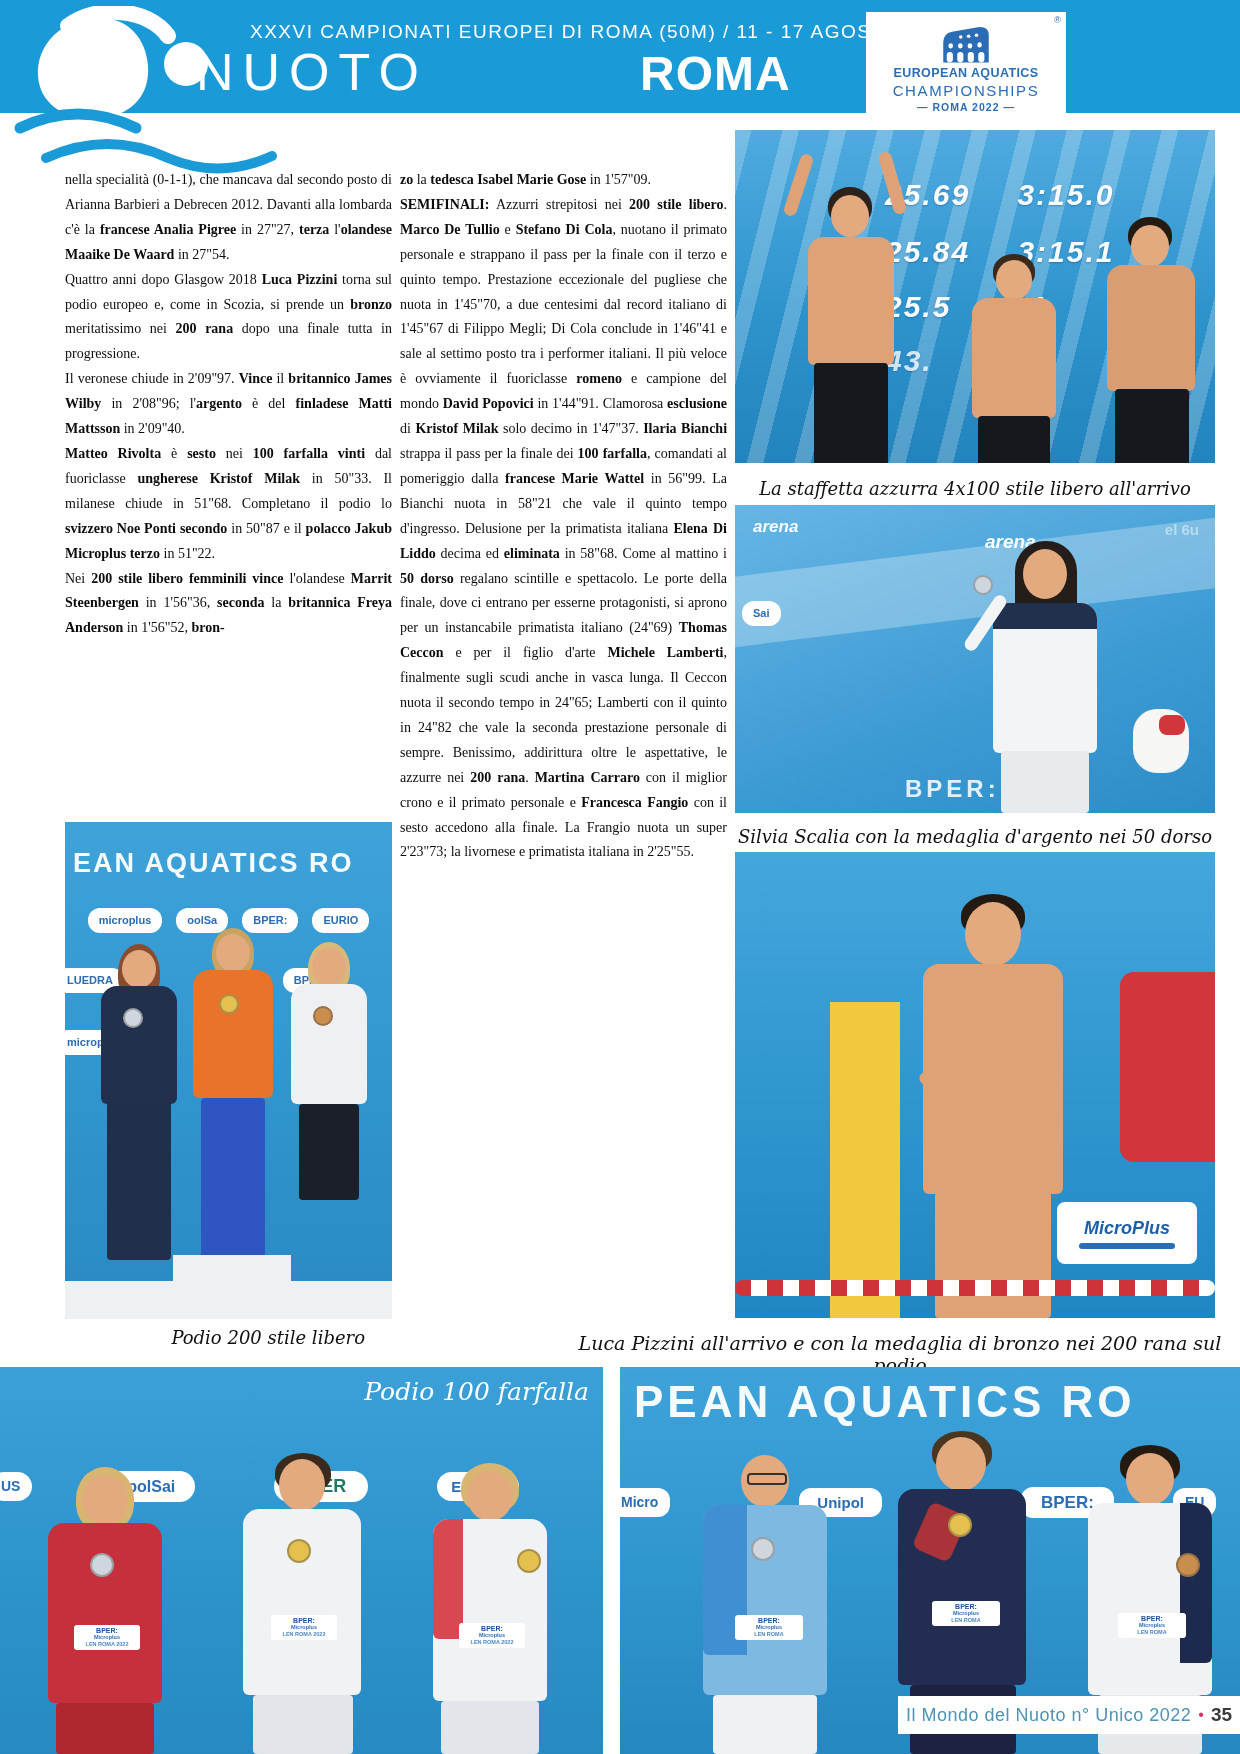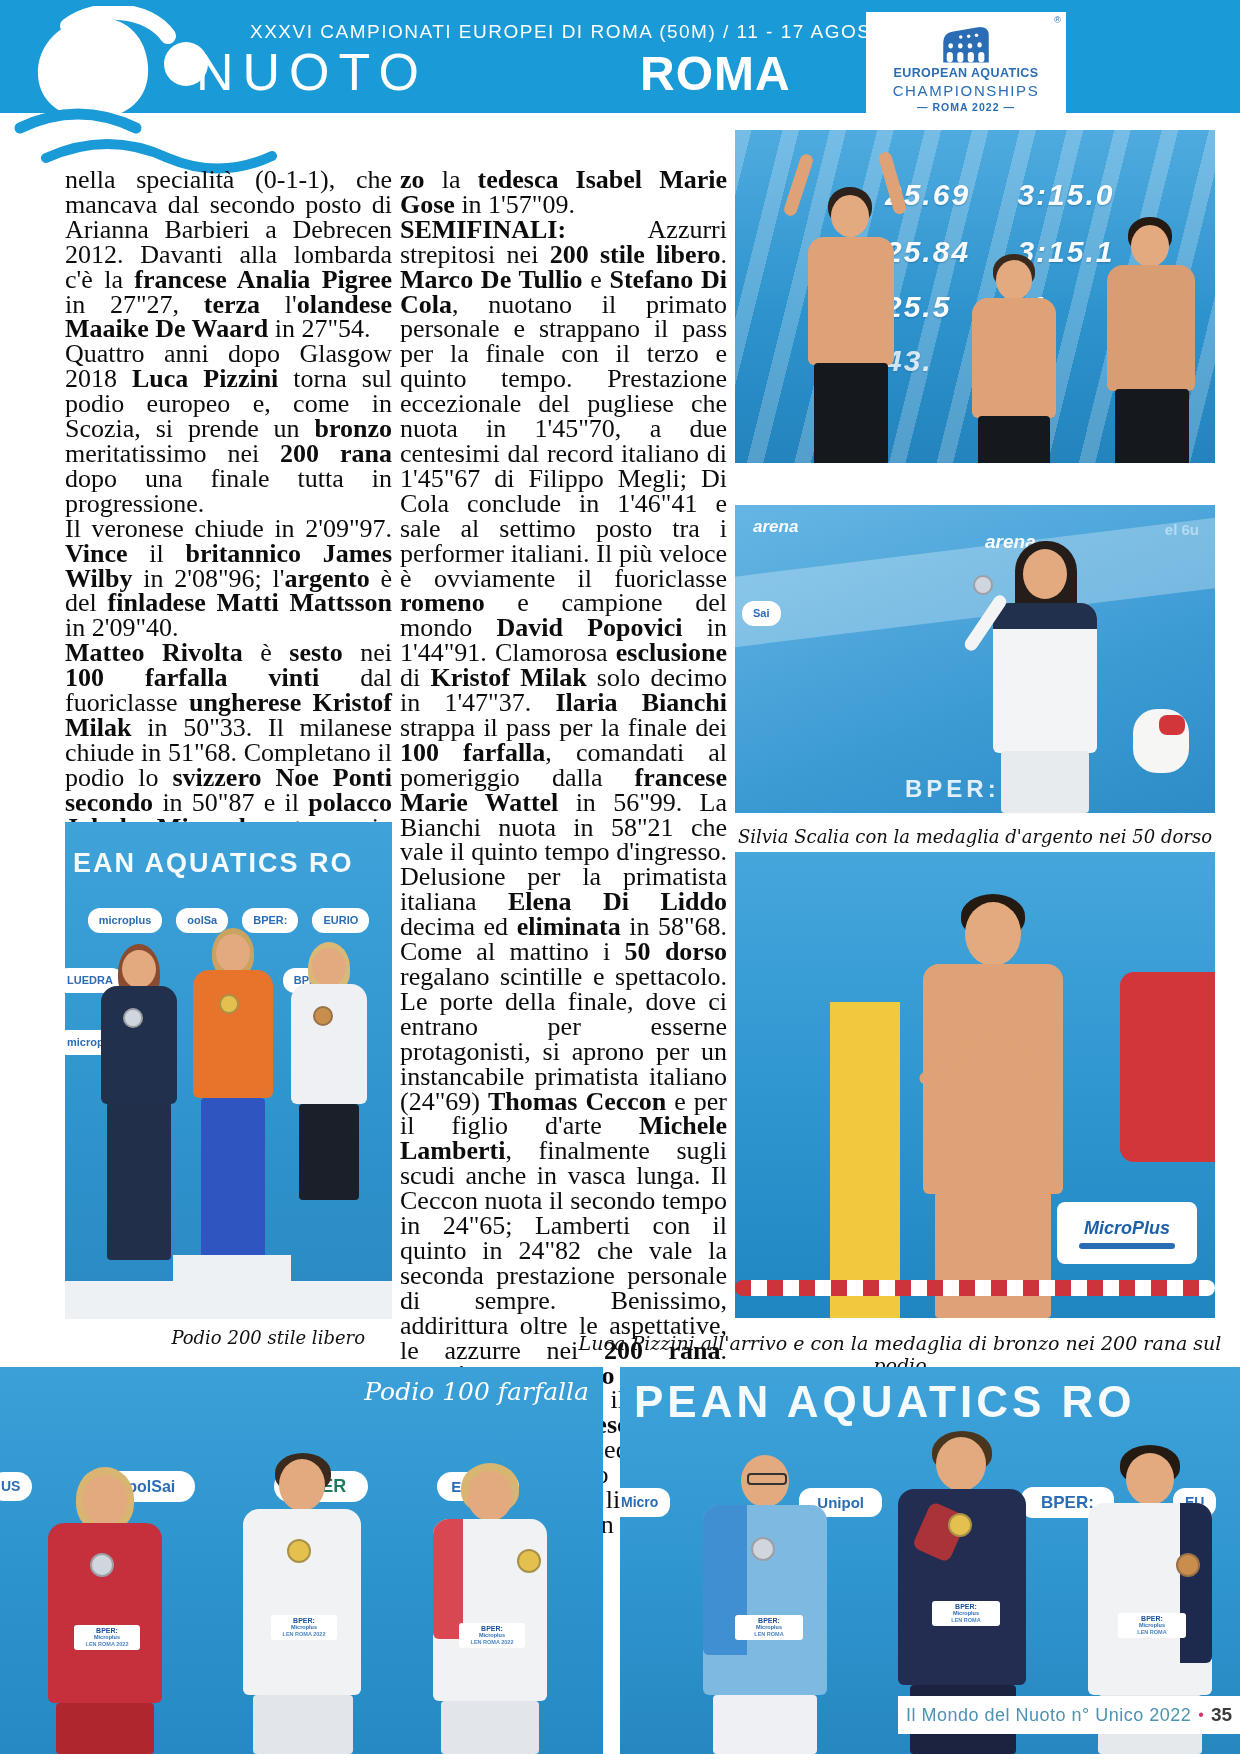--- a/index.html
+++ b/index.html
@@ -14,21 +14,21 @@
          font-size:52px;font-weight:400;letter-spacing:9px;}
   .city{position:absolute;left:640px;top:46px;width:205px;text-align:left;color:#fff;
         font-family:"Liberation Sans",sans-serif;font-size:48px;font-weight:700;letter-spacing:1px;}
   .logobox{position:absolute;left:866px;top:12px;width:200px;height:113px;background:#fff;
            display:flex;flex-direction:column;align-items:center;justify-content:center;gap:2px;}
   .logobox .l1{color:#2a6db5;font:700 12.5px "Liberation Sans",sans-serif;letter-spacing:.4px;}
   .logobox .l2{color:#2a6db5;font:400 15px "Liberation Sans",sans-serif;letter-spacing:1.6px;}
   .logobox .l3{color:#2a6db5;font:700 10.5px "Liberation Sans",sans-serif;letter-spacing:1px;}
   .logoreg{position:absolute;right:5px;top:3px;color:#2a6db5;font:9px "Liberation Sans",sans-serif;}
   
-  .col{position:absolute;width:327px;font-size:26px;line-height:24.9px;text-align:justify;color:#0c0c0c;}
+  .col{position:absolute;width:327px;font-size:14px;line-height:24.9px;text-align:justify;color:#0c0c0c;}
   .col p{margin:0;}
   .col b{font-weight:700;}
   
   .cap{position:absolute;font-family:"DejaVu Serif",serif;font-style:italic;font-size:18px;color:#101010;}
   
   .ph{position:absolute;overflow:hidden;background:linear-gradient(180deg,#55add e,#2b8cc4);}
   .bgblue{background:linear-gradient(180deg,#4fabdf 0%,#2e93cd 55%,#2383bd 100%);}
   .stripes{position:absolute;inset:0;background:repeating-linear-gradient(104deg,rgba(255,255,255,.22) 0 16px,rgba(255,255,255,0) 16px 46px);}
   .bigtxt{position:absolute;color:rgba(255,255,255,.95);font-family:"Liberation Sans",sans-serif;
           font-weight:700;white-space:nowrap;}
@@ -97,20 +97,21 @@
     <span class="l1">EUROPEAN AQUATICS</span>
     <span class="l2">CHAMPIONSHIPS</span>
     <span class="l3">— ROMA 2022 —</span>
   </div>
 
   <div class="col" style="left:65px;top:168px;">
       <p>nella specialità (0-1-1), che mancava dal secondo posto di Arianna Barbieri a Debrecen 2012. Davanti alla lombarda c'è la <b>francese Analia Pigree</b> in 27"27, <b>terza</b> l'<b>olandese Maaike De Waard</b> in 27"54.</p>
       <p>Quattro anni dopo Glasgow 2018 <b>Luca Pizzini</b> torna sul podio europeo e, come in Scozia, si prende un <b>bronzo</b> meritatissimo nei <b>200 rana</b> dopo una finale tutta in progressione.</p>
       <p>Il veronese chiude in 2'09"97. <b>Vince</b> il <b>britannico James Wilby</b> in 2'08"96; l'<b>argento</b> è del <b>finladese Matti Mattsson</b> in 2'09"40.</p>
       <p><b>Matteo Rivolta</b> è <b>sesto</b> nei <b>100 farfalla vinti</b> dal fuoriclasse <b>ungherese Kristof Milak</b> in 50"33. Il milanese chiude in 51"68. Completano il podio lo <b>svizzero Noe Ponti secondo</b> in 50"87 e il <b>polacco Jakub Microplus terzo</b> in 51"22.</p>
+      <p>Nei <b>200 stile libero femminili vince</b> l'olandese <b>Marrit Steenbergen</b> in 1'56"36, <b>seconda</b> la <b>britannica Freya Anderson</b> in 1'56"52, <b>bron-</b></p>
     </div>
   <div class="col" style="left:400px;top:168px;">
       <p><b>zo</b> la <b>tedesca Isabel Marie Gose</b> in 1'57"09.</p>
       <p><b>SEMIFINALI:</b> Azzurri strepitosi nei <b>200 stile libero</b>. <b>Marco De Tullio</b> e <b>Stefano Di Cola</b>, nuotano il primato personale e strappano il pass per la finale con il terzo e quinto tempo. Prestazione eccezionale del pugliese che nuota in 1'45"70, a due centesimi dal record italiano di 1'45"67 di Filippo Megli; Di Cola conclude in 1'46"41 e sale al settimo posto tra i performer italiani. Il più veloce è ovviamente il fuoriclasse <b>romeno</b> e campione del mondo <b>David Popovici</b> in 1'44"91. Clamorosa <b>esclusione</b> di <b>Kristof Milak</b> solo decimo in 1'47"37. <b>Ilaria Bianchi</b> strappa il pass per la finale dei <b>100 farfalla</b>, comandati al pomeriggio dalla <b>francese Marie Wattel</b> in 56"99. La Bianchi nuota in 58"21 che vale il quinto tempo d'ingresso. Delusione per la primatista italiana <b>Elena Di Liddo</b> decima ed <b>eliminata</b> in 58"68. Come al mattino i <b>50 dorso</b> regalano scintille e spettacolo. Le porte della finale, dove ci entrano per esserne protagonisti, si aprono per un instancabile primatista italiano (24"69) <b>Thomas Ceccon</b> e per il figlio d'arte <b>Michele Lamberti</b>, finalmente sugli scudi anche in vasca lunga. Il Ceccon nuota il secondo tempo in 24"65; Lamberti con il quinto in 24"82 che vale la seconda prestazione personale di sempre. Benissimo, addirittura oltre le aspettative, le azzurre nei <b>200 rana</b>. <b>Martina Carraro</b> con il miglior crono e il primato personale e <b>Francesca Fangio</b> con il sesto accedono alla finale. La Frangio nuota un super 2'23"73; la livornese e primatista italiana in 2'25"55.</p>
     </div>
 
   <div class="ph bgblue" style="left:735px;top:130px;width:480px;height:333px;">
     <div class="stripes"></div>
     <div class="scorerow" style="left:150px;top:48px;">
       <span>25.69</span>
@@ -143,20 +144,21 @@
       <div class="torso" style="left:12px;top:38px;width:84px;height:120px;background:#dfa276;"></div>
       <div class="legs" style="left:18px;top:156px;width:72px;height:50px;background:#15181c;"></div>
     </div>
     <div class="fig" style="left:360px;top:95px;width:110px;height:240px;">
       <div class="hair" style="left:33px;top:-8px;width:44px;height:36px;background:#241a12;"></div>
       <div class="head" style="left:36px;top:0;width:38px;height:42px;"></div>
       <div class="torso" style="left:12px;top:40px;width:88px;height:126px;background:#d99d73;"></div>
       <div class="legs" style="left:20px;top:164px;width:74px;height:78px;background:#15181c;"></div>
     </div>
   </div>
+  <div class="cap" style="left:735px;top:478px;width:480px;text-align:center;">La staffetta azzurra 4x100 stile libero all'arrivo</div>
 
   <div class="ph" style="left:735px;top:505px;width:480px;height:308px;background:linear-gradient(160deg,#66b6e4 0%,#3d9bd4 60%,#2d8cc6 100%);">
     <div class="abs" style="left:-60px;top:40px;width:640px;height:70px;background:rgba(255,255,255,.28);transform:rotate(-7deg);border-radius:40px;"></div>
     <span class="bigtxt" style="left:18px;top:12px;font-size:17px;font-style:italic;">arena</span>
     <span class="bigtxt" style="left:250px;top:26px;font-size:19px;font-style:italic;">arena</span>
     <span class="bigtxt fade" style="right:16px;top:16px;font-size:15px;">el 6u</span>
     <span class="pill" style="position:absolute;left:2px;top:96px;">Sai</span>
     <span class="bigtxt" style="left:170px;bottom:10px;font-size:24px;letter-spacing:4px;color:rgba(255,255,255,.85);">BPER:</span>
     <div class="fig" style="left:240px;top:42px;width:170px;height:266px;">
       <div class="hair" style="left:40px;top:-6px;width:62px;height:96px;background:#241d1a;border-radius:30px;"></div>

